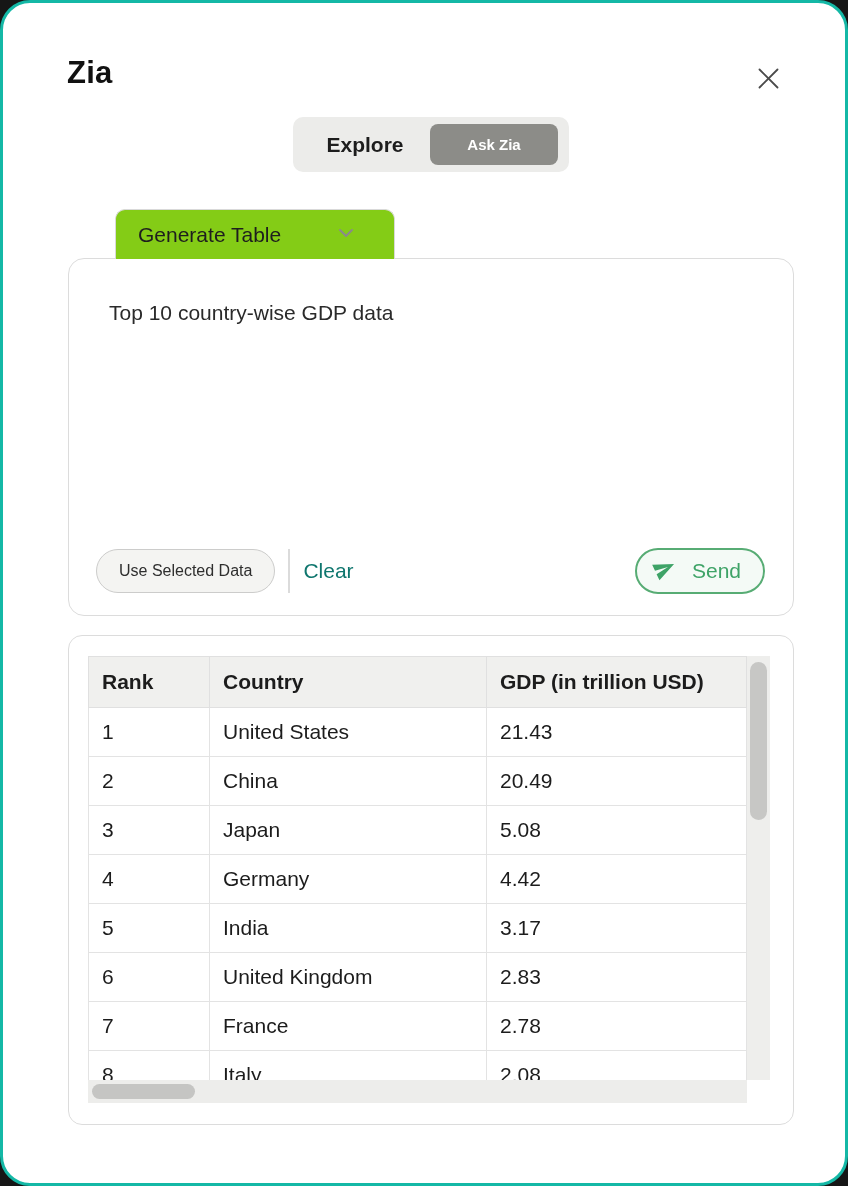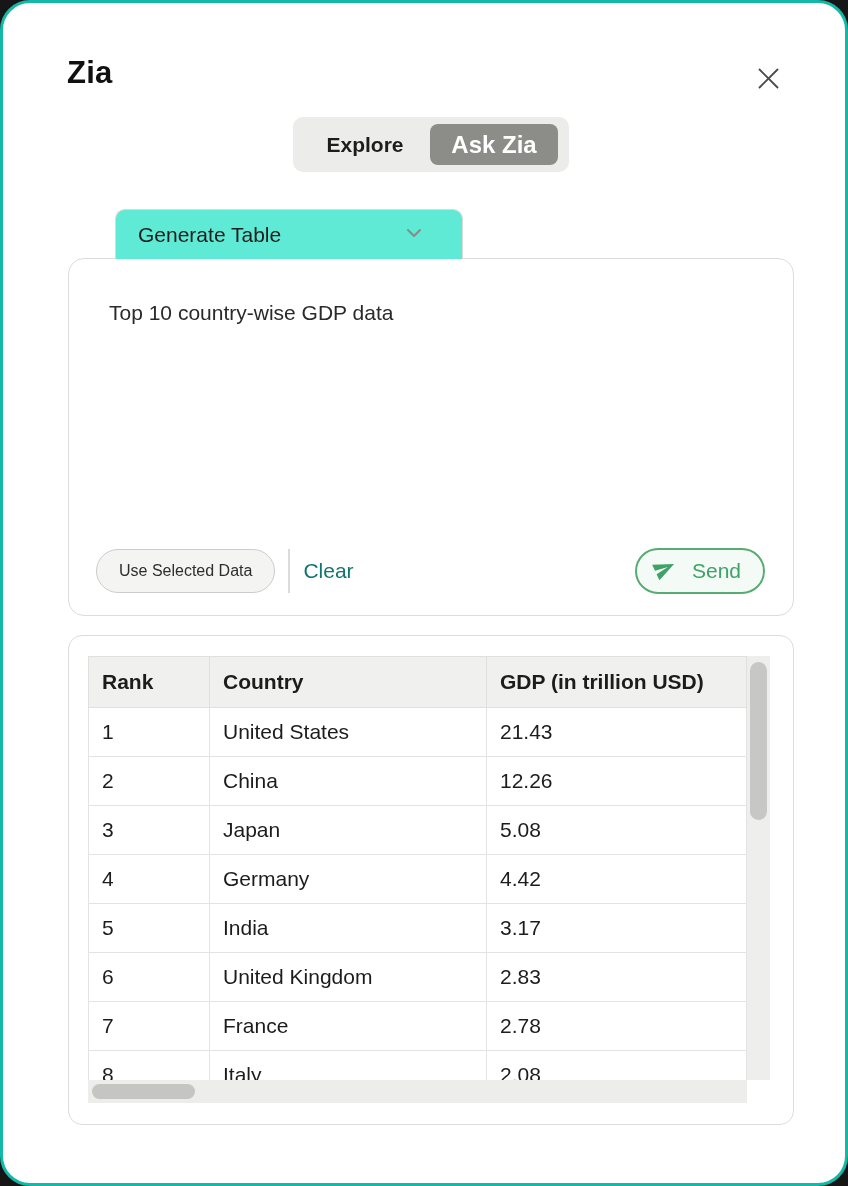--- a/index.html
+++ b/index.html
@@ -57,31 +57,31 @@
     font-size: 21px;
     font-weight: 700;
     color: #1d1d1d;
     cursor: pointer;
   }
   .seg-askzia {
     width: 128px; height: 41px;
     background: #8c8c88;
     border-radius: 8px;
     color: #ffffff;
-    font-size: 24px;
+    font-size: 15px;
     font-weight: 700;
     display: flex; align-items: center; justify-content: center;
     cursor: pointer;
   }
 
   
   .mode-tab {
     left: 112px; top: 206px;
-    width: 348px; height: 50px;
-    background: #5eead4;
+    width: 280px; height: 50px;
+    background: #84cc16;
     border: 1px solid #d9d9d9;
     border-bottom: none;
     border-radius: 10px 10px 0 0;
     box-sizing: border-box;
     display: flex; align-items: center;
     padding: 12px 22px;
     z-index: 2;
     cursor: pointer;
   }
   .mode-tab-label {
@@ -290,21 +290,21 @@
         </thead>
         <tbody>
             <tr>
               <td>1</td>
               <td>United States</td>
               <td>21.43</td>
             </tr>
             <tr>
               <td>2</td>
               <td>China</td>
-              <td>12.26</td>
+              <td>20.49</td>
             </tr>
             <tr>
               <td>3</td>
               <td>Japan</td>
               <td>5.08</td>
             </tr>
             <tr>
               <td>4</td>
               <td>Germany</td>
               <td>4.42</td>

